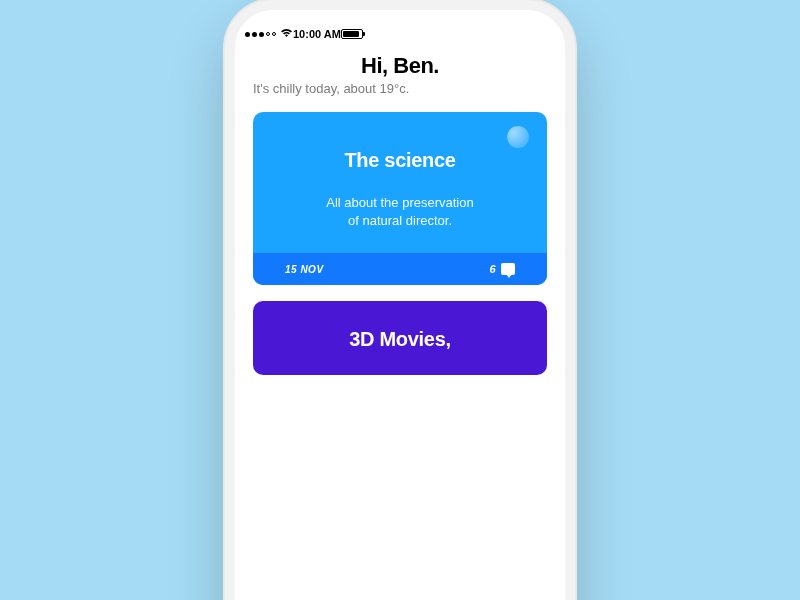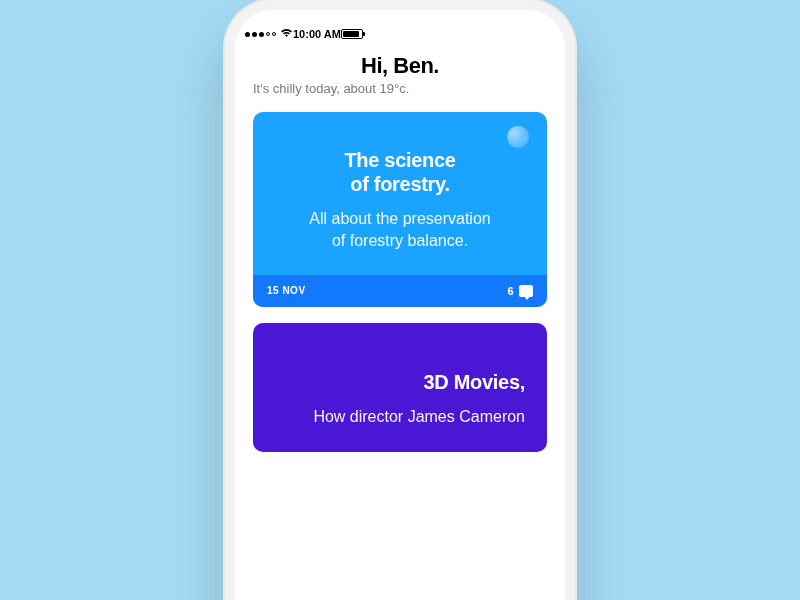--- a/index.html
+++ b/index.html
@@ -87,34 +87,35 @@
     border-radius: 50%;
     background: radial-gradient(circle at 30% 30%, rgba(255,255,255,0.6), rgba(255,255,255,0.1));
   }
   .card-title {
     font-size: 20px;
     font-weight: 800;
     line-height: 1.2;
     letter-spacing: -0.3px;
   }
   .card-subtitle {
-    font-size: 16px;
-    margin-top: 12px;
+    font-size: 13px;
+    margin-top: 22px;
     line-height: 1.35;
     opacity: 0.95;
   }
   .card-footer {
     display: flex;
     justify-content: space-between;
-    align-items: flex-start;
-    padding: 10px 14px;
+    align-items: flex-end;
+    padding: 10px 32px;
     font-size: 10px;
     font-weight: 700;
     letter-spacing: 0.5px;
     position: relative;
+    font-style: italic;
   }
   .comments { display: flex; align-items: center; gap: 5px; font-size: 11px; }
   .comment-icon {
     width: 14px; height: 12px;
     background: #fff;
     border-radius: 2px;
     position: relative;
   }
   .comment-icon::after {
     content: "";
@@ -158,43 +159,39 @@
       <div>
         <div class="greeting">Hi, Ben.</div>
         <div class="subgreeting">It's chilly today, about 19°c.</div>
       </div>
 
       <div class="card" style="background:#1aa3ff">
         <div class="card-body">
           <div class="card-indicator"></div>
           <div class="card-title">
             <span>The science</span><br>
-            <span>of forestry.</span>
           </div>
           <div class="card-subtitle">
             <span>All about the preservation</span><br>
-            <span>of forestry balance.</span>
+            <span>of natural director.</span>
           </div>
         </div>
         <div class="card-footer" style="background:#1279ff">
           <span>15 NOV</span>
           <span class="comments">
             <span>6</span>
             <span class="comment-icon"></span>
           </span>
         </div>
       </div>
 
       <div class="card" style="background:#4a17d4">
-        <div class="card-body" style="padding-top:47px;text-align:right;">
+        <div class="card-body" style="padding-top:26px;">
           <div class="card-title">
             <span>3D Movies,</span><br>
-          </div>
-          <div class="card-subtitle">
-            <span>How director James Cameron</span>
           </div>
         </div>
       </div>
 
     </div>
 
   </div>
 </div>
 
 </body></html>

